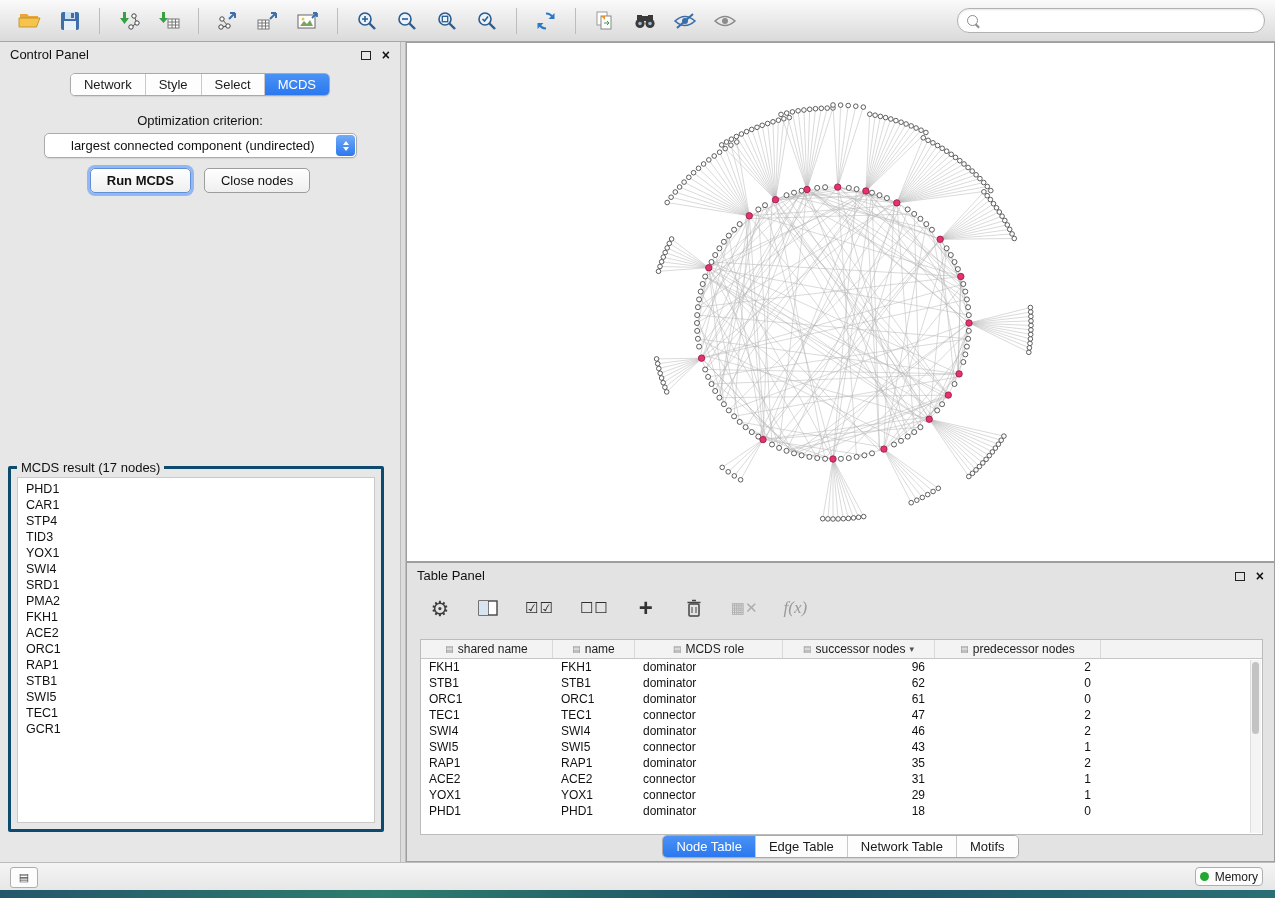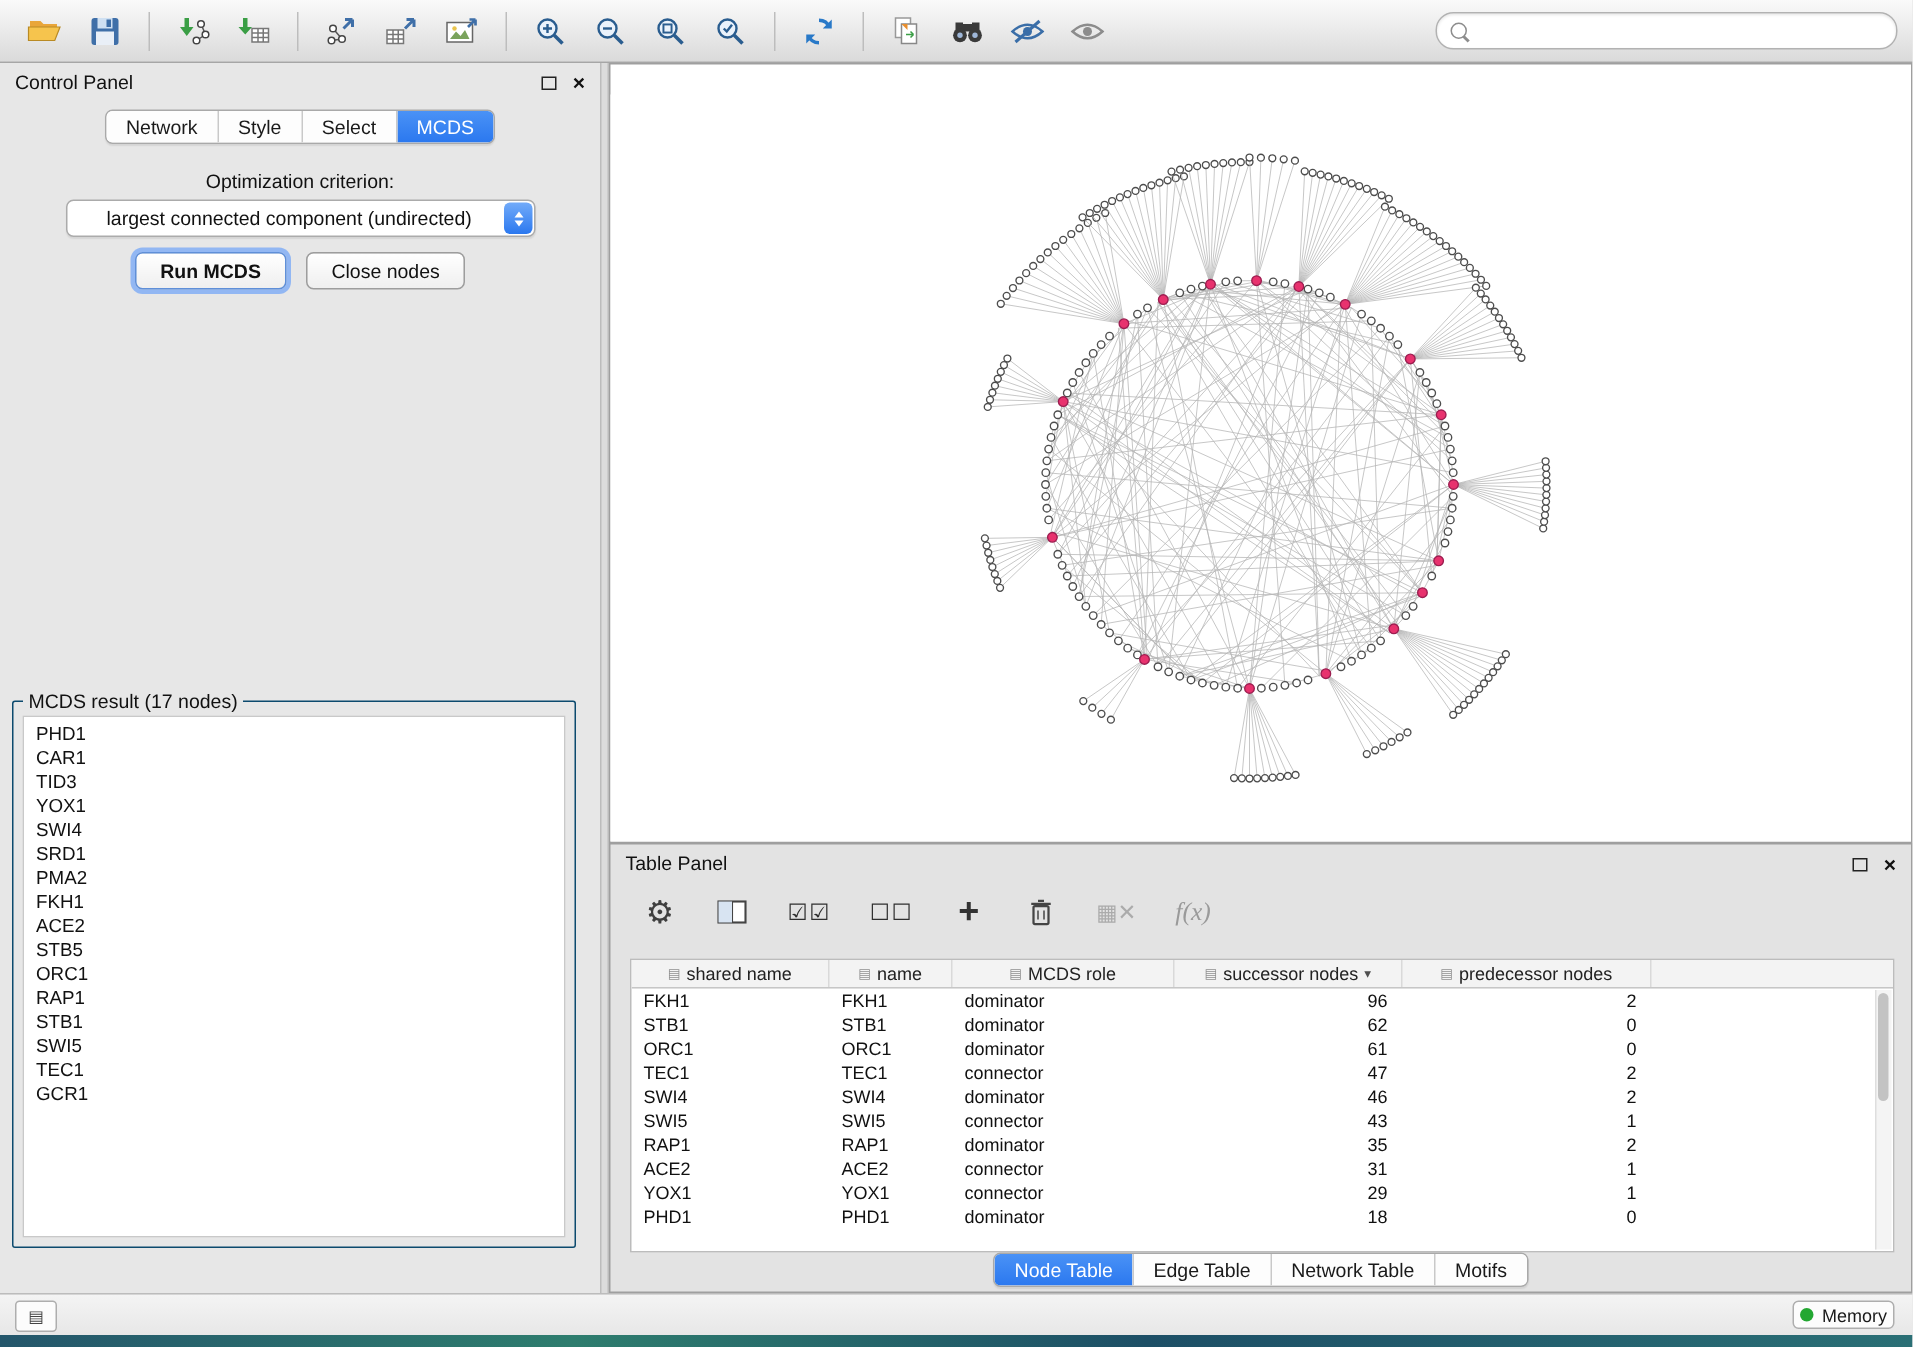--- a/index.html
+++ b/index.html
@@ -40,21 +40,21 @@
             border-radius:5px;display:flex;align-items:center;box-sizing:border-box;box-shadow:0 1px 1px rgba(0,0,0,.08);}
   .dropdown-text{flex:1;font-size:13px;padding-left:26px;color:#111;white-space:nowrap;overflow:hidden;}
   .dropdown-stepper{width:19px;height:21px;margin-right:1px;background:linear-gradient(#72abf9,#2b78ef);
                     border-radius:4px;display:flex;flex-direction:column;align-items:center;justify-content:center;gap:2px;flex:none;}
   .tri-up{width:0;height:0;border-left:3.5px solid transparent;border-right:3.5px solid transparent;border-bottom:4px solid #fff;}
   .tri-down{width:0;height:0;border-left:3.5px solid transparent;border-right:3.5px solid transparent;border-top:4px solid #fff;}
   .btn-row{position:absolute;top:126px;left:0;width:100%;display:flex;justify-content:center;gap:13px;}
   .btn{height:25px;padding:0 16px;background:linear-gradient(#ffffff,#efefef);border:1px solid #9d9d9d;
        border-radius:5px;font-size:13px;color:#111;display:flex;align-items:center;box-sizing:border-box;}
   .btn.focused{box-shadow:0 0 0 3px rgba(77,144,254,.55);border-color:#5f8fd8;font-weight:bold;}
-  .mcds-fieldset{position:absolute;left:8px;top:418px;width:376px;height:372px;border:1px solid #0c4a6e;
+  .mcds-fieldset{position:absolute;left:8px;top:418px;width:376px;height:372px;border:3px solid #0c4a6e;
                  border-radius:2px;margin:0;padding:0;box-sizing:border-box;}
   .mcds-fieldset legend{font-size:13px;color:#111;padding:0 4px;margin-left:6px;}
   .result-list{position:absolute;left:6px;right:6px;top:2px;bottom:6px;background:#fff;border:1px solid #c9c9c9;
                overflow:hidden;padding:3px 0;}
   .result-item{font-size:12.5px;line-height:16px;padding-left:8px;color:#111;}
 
   
   .panel-divider{position:absolute;left:400px;top:42px;width:6px;height:820px;background:#dcdcdc;
                  border-left:1px solid #bcbcbc;border-right:1px solid #bcbcbc;box-sizing:border-box;}
 
@@ -282,28 +282,28 @@
   </div>
   <div class="btn-row">
     <div class="btn focused">Run MCDS</div>
     <div class="btn">Close nodes</div>
   </div>
   <fieldset class="mcds-fieldset">
     <legend>MCDS result (17 nodes)</legend>
     <div class="result-list">
         <div class="result-item">PHD1</div>
         <div class="result-item">CAR1</div>
+        <div class="result-item">STP4</div>
         <div class="result-item">TID3</div>
         <div class="result-item">YOX1</div>
         <div class="result-item">SWI4</div>
         <div class="result-item">SRD1</div>
         <div class="result-item">PMA2</div>
         <div class="result-item">FKH1</div>
         <div class="result-item">ACE2</div>
-        <div class="result-item">STB5</div>
         <div class="result-item">ORC1</div>
         <div class="result-item">RAP1</div>
         <div class="result-item">STB1</div>
         <div class="result-item">SWI5</div>
         <div class="result-item">TEC1</div>
         <div class="result-item">GCR1</div>
       </div>
   </fieldset>
 </div>
 

